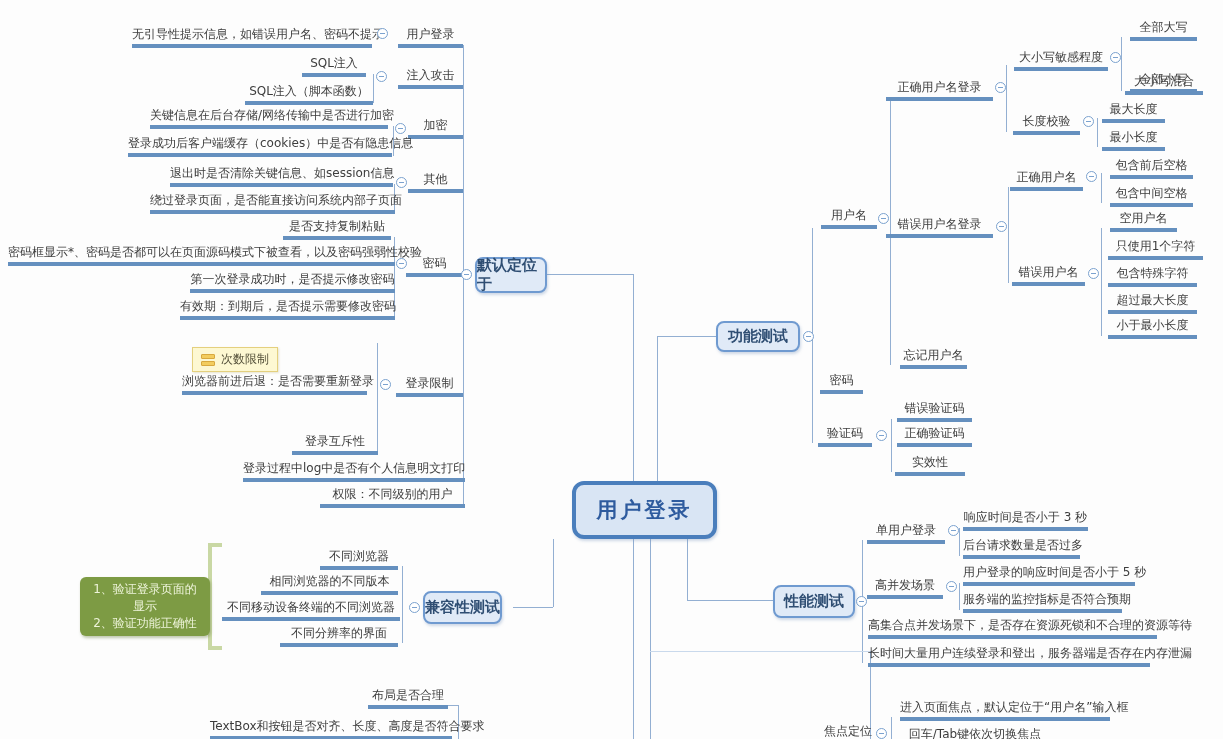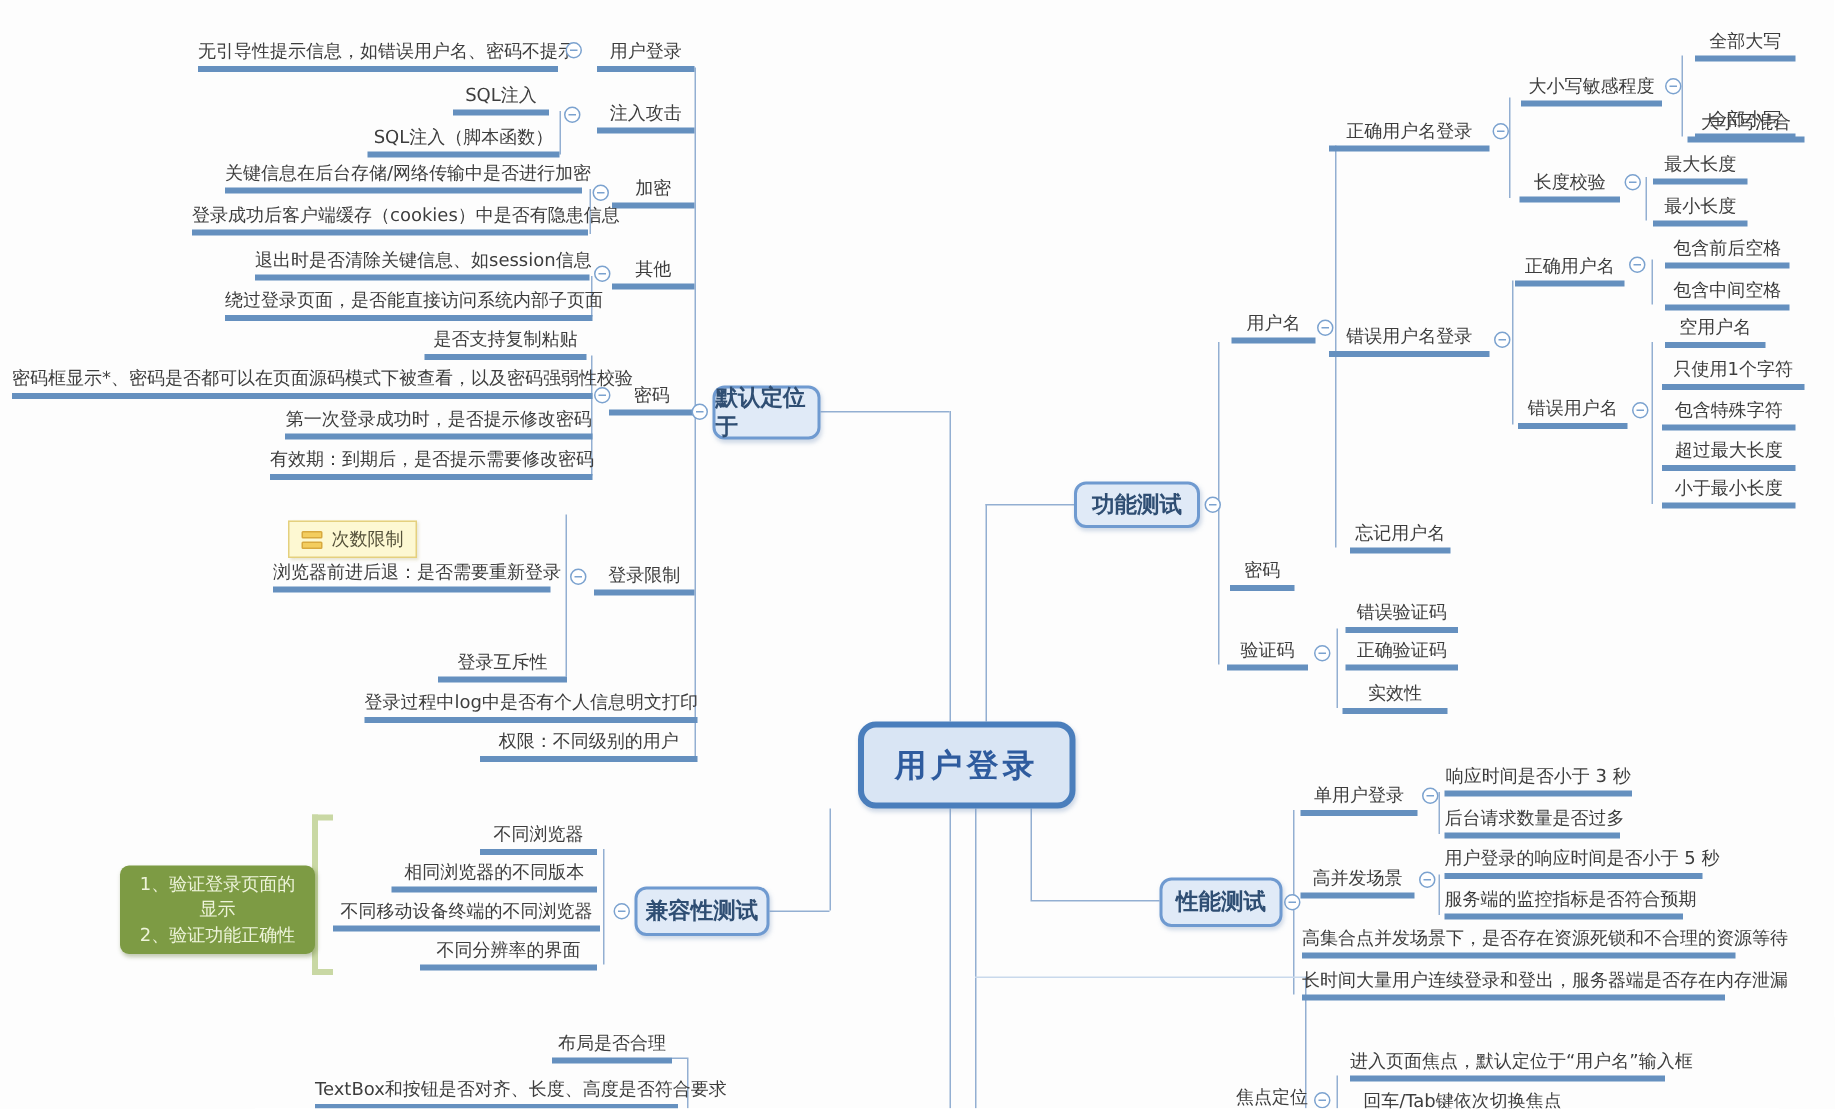--- a/index.html
+++ b/index.html
@@ -152,21 +152,21 @@
   <div class="t" style="left:900px;top:348px;width:67px;">忘记用户名</div>
 
   <div class="t" style="left:820px;top:373px;width:43px;">密码</div>
   <div class="t" style="left:818px;top:426px;width:54px;">验证码</div>
   <div class="c" style="left:876px;top:430px;"></div>
   <div class="vl" style="left:891px;top:419px;height:53px;"></div>
   <div class="t" style="left:897px;top:401px;width:75px;">错误验证码</div>
   <div class="t" style="left:897px;top:426px;width:75px;">正确验证码</div>
   <div class="t" style="left:895px;top:455px;width:70px;">实效性</div>
 
-  <div class="node" style="left:423px;top:591px;width:90px;height:33px;">兼容性测试</div>
+  <div class="node" style="left:423px;top:591px;width:79px;height:33px;">兼容性测试</div>
   <div class="c" style="left:409px;top:602px;"></div>
   <div class="vl" style="left:402px;top:566px;height:77px;"></div>
   <div class="t" style="left:320px;top:549px;width:78px;">不同浏览器</div>
   <div class="t" style="left:261px;top:574px;width:137px;">相同浏览器的不同版本</div>
   <div class="t" style="left:222px;top:600px;width:178px;">不同移动设备终端的不同浏览器</div>
   <div class="t" style="left:280px;top:626px;width:118px;">不同分辨率的界面</div>
 
   <div class="br" style="left:208px;top:543px;width:4px;height:107px;"></div>
   <div class="br" style="left:208px;top:543px;width:14px;height:4px;"></div>
   <div class="br" style="left:208px;top:646px;width:14px;height:4px;"></div>

